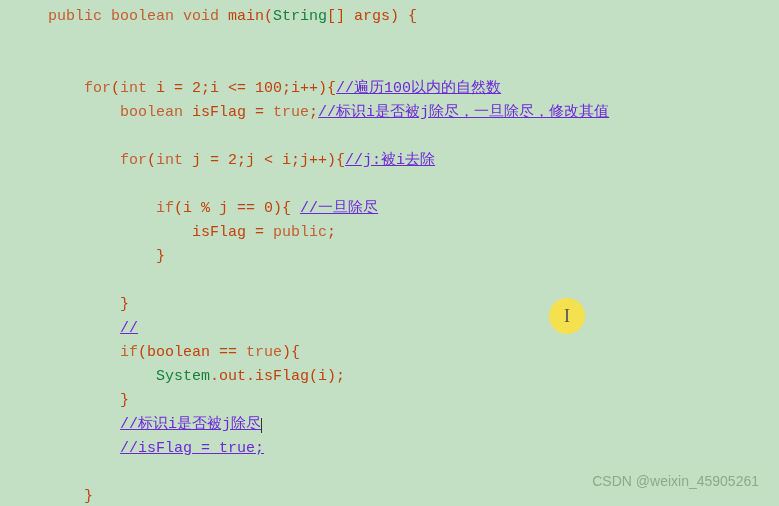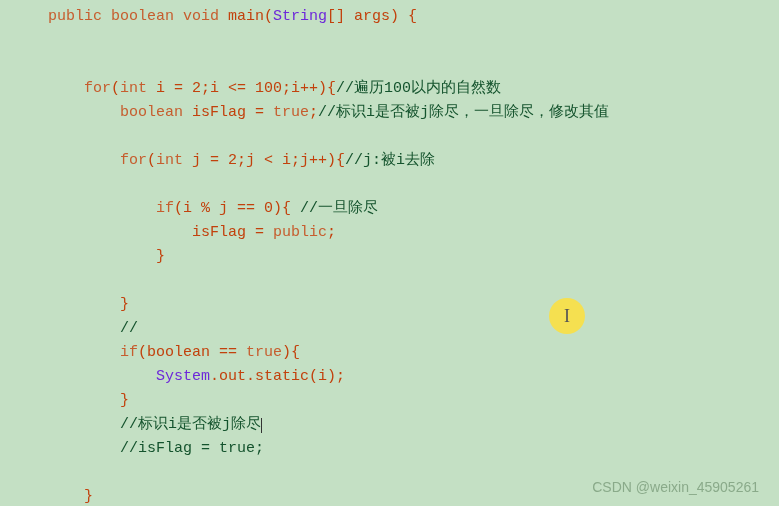--- a/index.html
+++ b/index.html
@@ -12,41 +12,41 @@
       width: 779px;
       height: 506px;
       position: relative;
       overflow: hidden;
     }
     .code-container {
       white-space: pre;
       padding-left: 48px;
     }
     .kw { color: #c65d2e; text-align: center; }
-    .cls { color: #6d28d9; }
-    .comment { color: #14532d; }
+    .cls { color: #15803d; }
+    .comment { color: #6d28d9; text-decoration: underline; }
     .normal { color: #c2410c; }
     .cursor-dot {
       position: absolute;
       width: 36px;
       height: 36px;
       background: #f5e050;
       border-radius: 50%;
       left: 549px;
       top: 298px;
       display: flex;
       align-items: center;
       justify-content: center;
       font-family: serif;
       font-size: 18px;
       color: #555;
     }
     .watermark {
       position: absolute;
-      bottom: 8px;
+      bottom: 14px;
       right: 20px;
       color: #8aaa8a;
       font-size: 14px;
       font-family: sans-serif;
     }
     .caret {
       border-left: 1px solid #333;
       display: inline-block;
       height: 1em;
       vertical-align: text-bottom;
@@ -63,21 +63,21 @@
 
         <span class="kw">for</span><span class="normal">(</span><span class="kw">int</span><span class="normal"> j = 2;j &lt; i;j++){</span><span class="comment">//j:被i去除</span>
 
             <span class="kw">if</span><span class="normal">(i % j == 0){ </span><span class="comment">//一旦除尽</span>
                 <span class="normal">isFlag = </span><span class="kw">public</span><span class="normal">;</span>
             <span class="normal">}</span>
 
         <span class="normal">}</span>
         <span class="comment">//</span>
         <span class="kw">if</span><span class="normal">(boolean == </span><span class="kw">true</span><span class="normal">){</span>
-            <span class="cls">System</span><span class="normal">.out.static(i);</span>
+            <span class="cls">System</span><span class="normal">.out.isFlag(i);</span>
         <span class="normal">}</span>
         <span class="comment">//标识i是否被j除尽</span><span class="caret"></span>
         <span class="comment">//isFlag = true;</span>
 
     <span class="normal">}</span>
 </div>
 
 <div class="cursor-dot">
   <span>I</span>
 </div>

